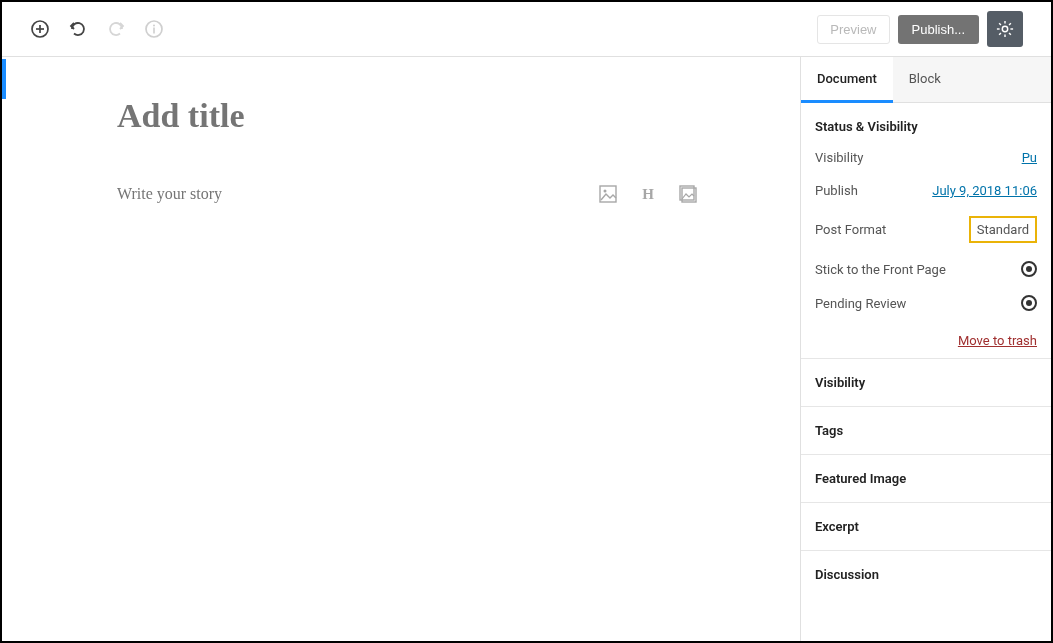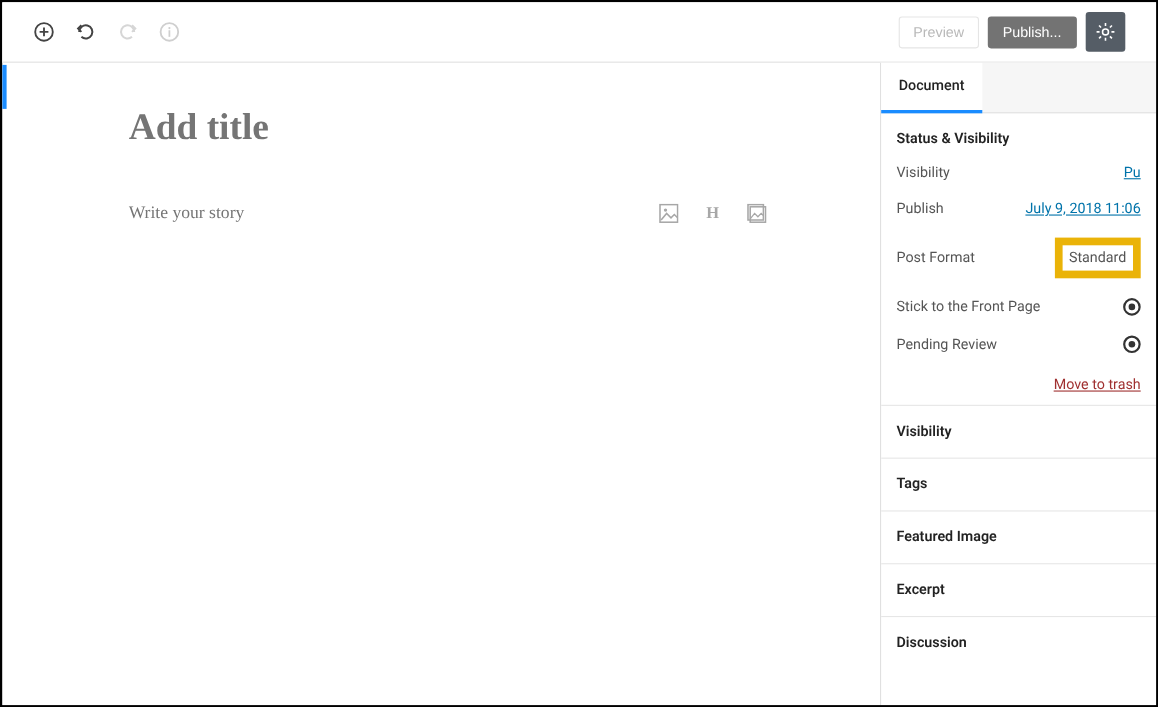--- a/index.html
+++ b/index.html
@@ -121,21 +121,21 @@
     font-weight:500;
     border-bottom:3px solid #1a8cff;
     margin-bottom:-1px;
   }
   .panel { padding:16px 14px 10px 14px; border-bottom:1px solid #e6e6e6;}
   .panel h4 { font-size:13px; font-weight:600; color:#222; margin-bottom:16px;}
   .panel .row { display:flex; justify-content:space-between; align-items:center; margin-bottom:18px; font-size:13px; color:#555;}
   .panel .row:last-child { margin-bottom:4px;}
   .link { color:#0073aa; text-decoration:underline; font-size:13px; cursor:pointer; white-space:nowrap;margin-left:20px;}
   .link.red { color:#a03030; text-decoration:underline;}
-  .select-box { border:7px solid #eab308; padding:4px 6px; font-size:13px; min-width:56px; text-align:right; background:#fff;}
+  .select-box { border:2px solid #eab308; padding:4px 6px; font-size:13px; min-width:56px; text-align:right; background:#fff;}
   .radio-ring {
     width:16px; height:16px; border-radius:50%;
     border:2px solid #333;
     display:flex; align-items:center; justify-content:center;
     flex-shrink:0;
   }
   .radio-ring::after{content:''; width:6px; height:6px; border-radius:50%; background:#333;}
   .trash-row { text-align:right; padding-top:4px;}
   .panel.collapsed { padding:16px 14px;}
   .panel.collapsed h4 { margin:0;}
@@ -217,20 +217,21 @@
               <polyline points="3,14 7,9 10,12 13,9 15,11" fill="none" stroke="#a7a7a7" stroke-width="1.2"></polyline>
             </svg>
         </span>
       </div>
     </div>
   </div>
 
   <div class="sidebar">
     <div class="tabs">
       <div class="tab active">Document</div>
+      <div class="tab">Block</div>
     </div>
 
     <div class="panel">
       <h4>Status &amp; Visibility</h4>
       <div class="row">
         <span>Visibility</span>
         <span class="link">Pu</span>
       </div>
       <div class="row">
         <span>Publish</span>

